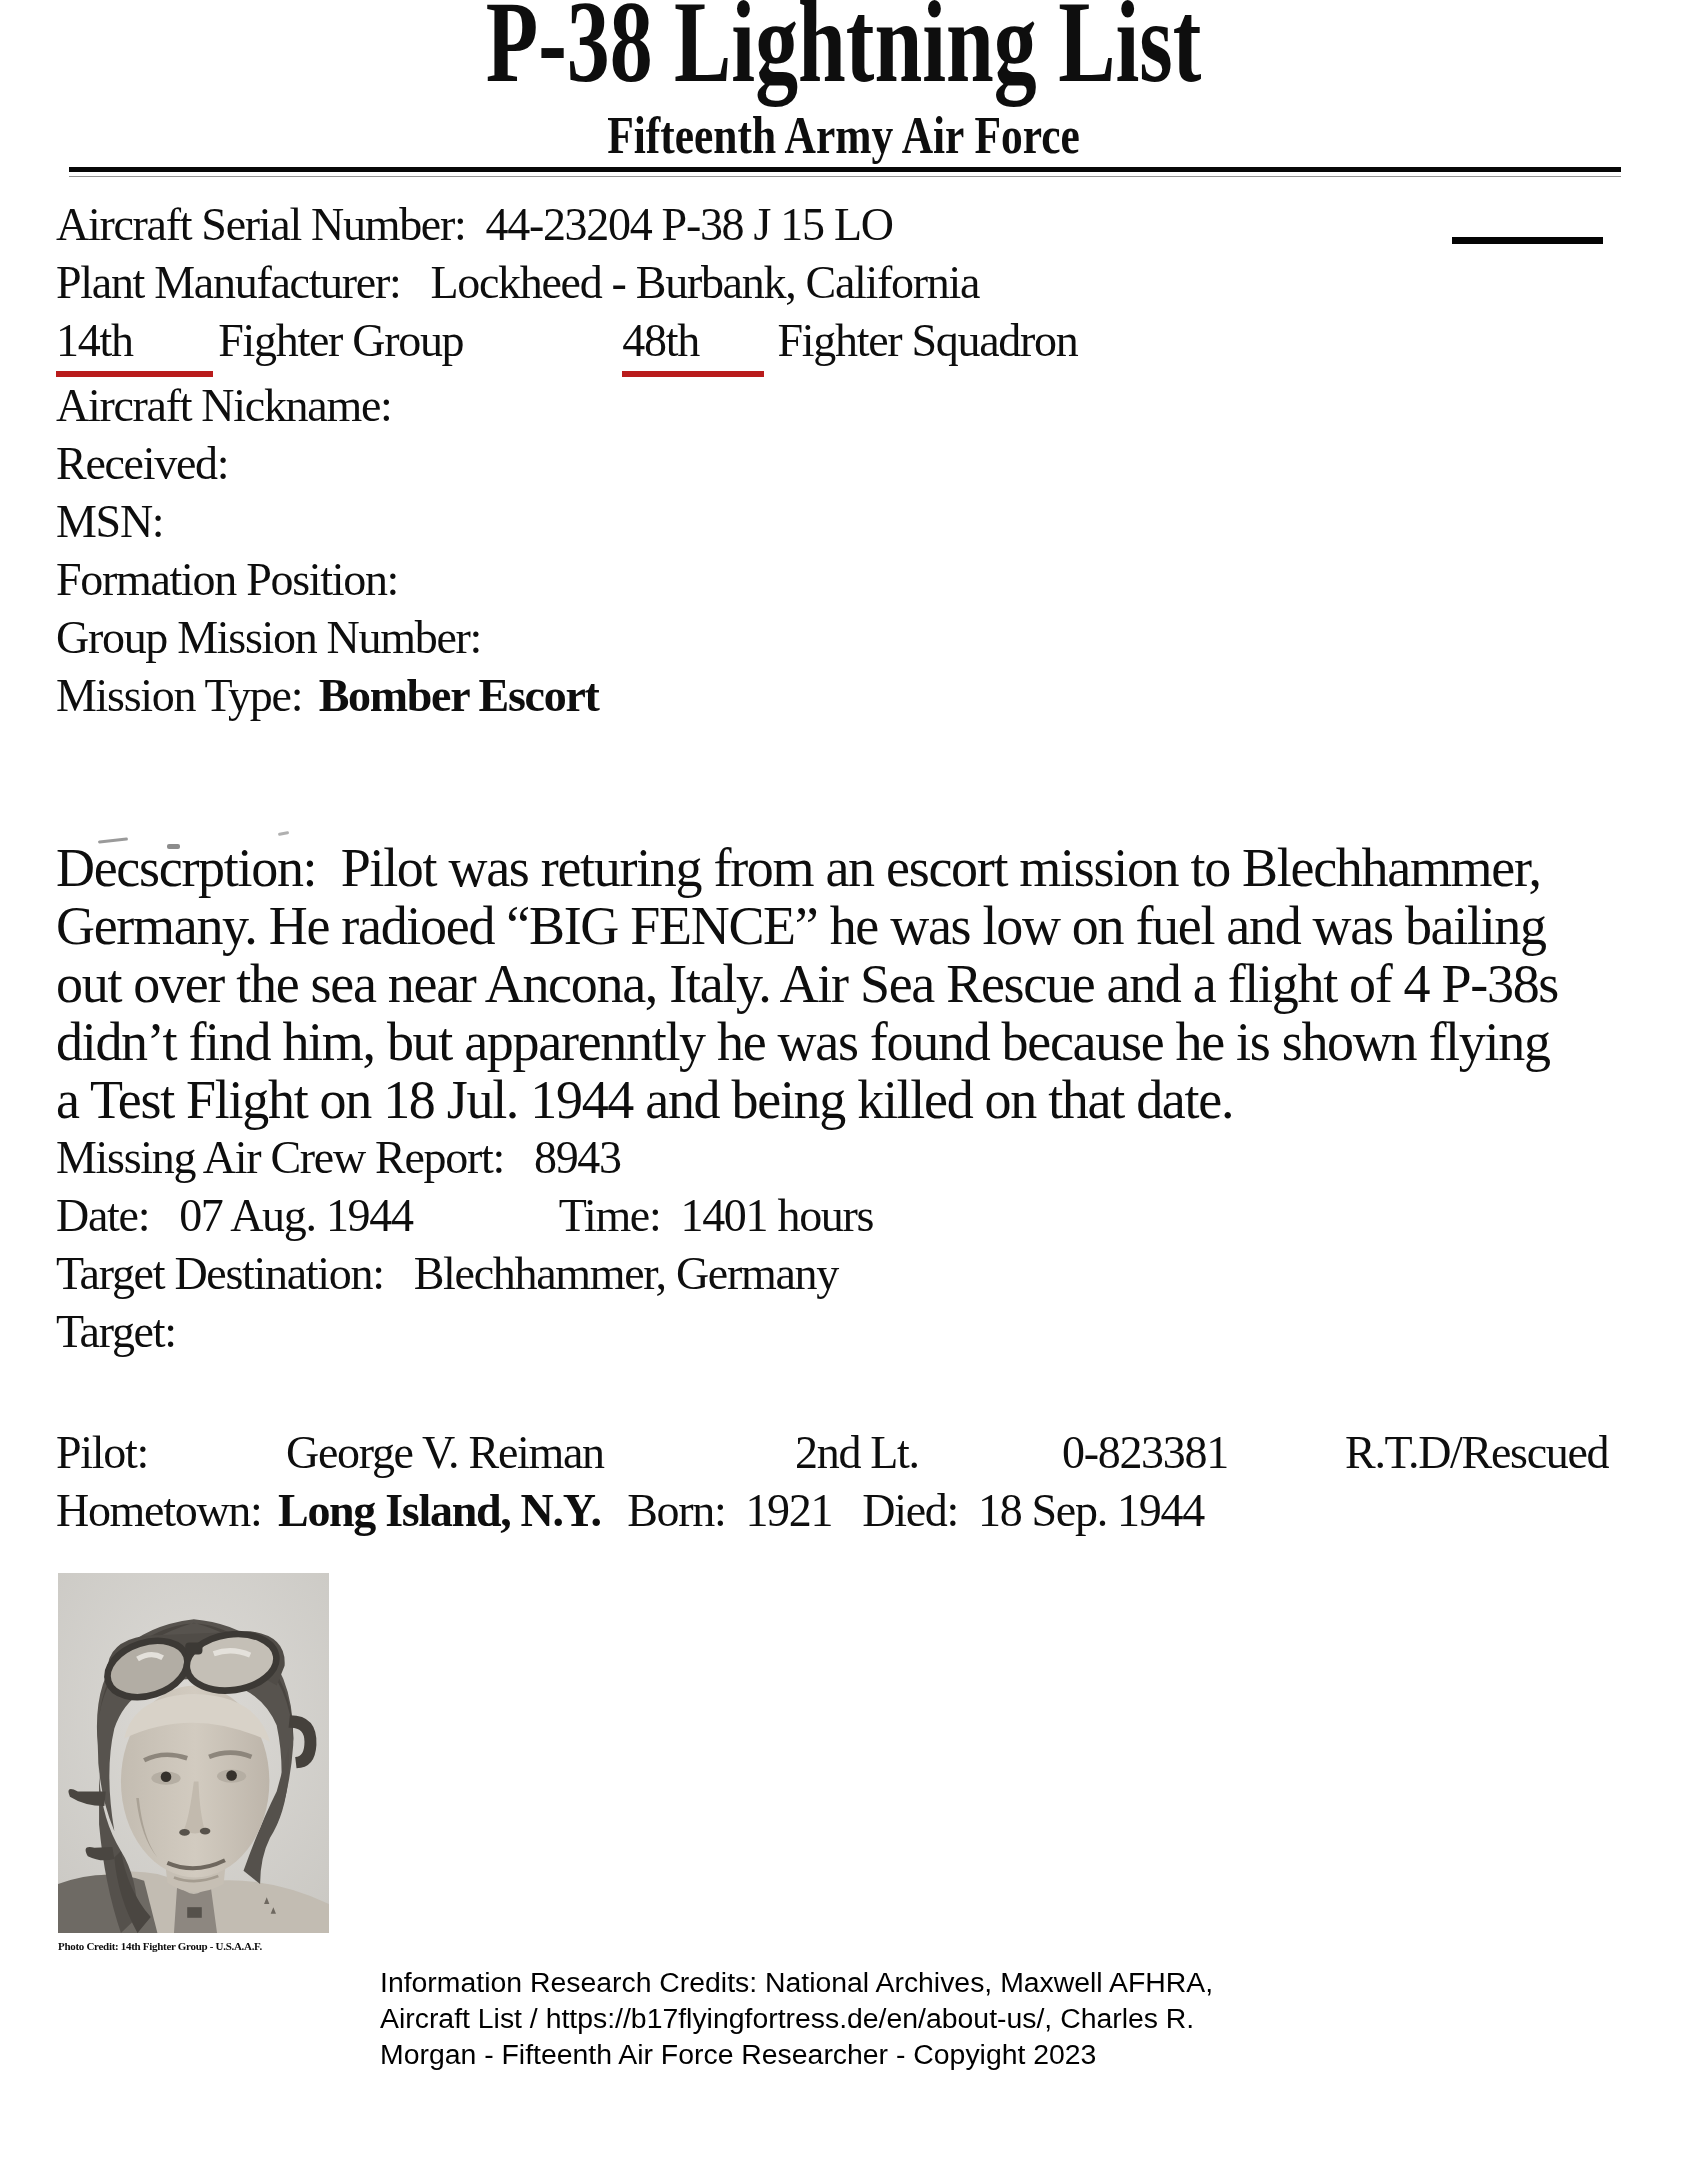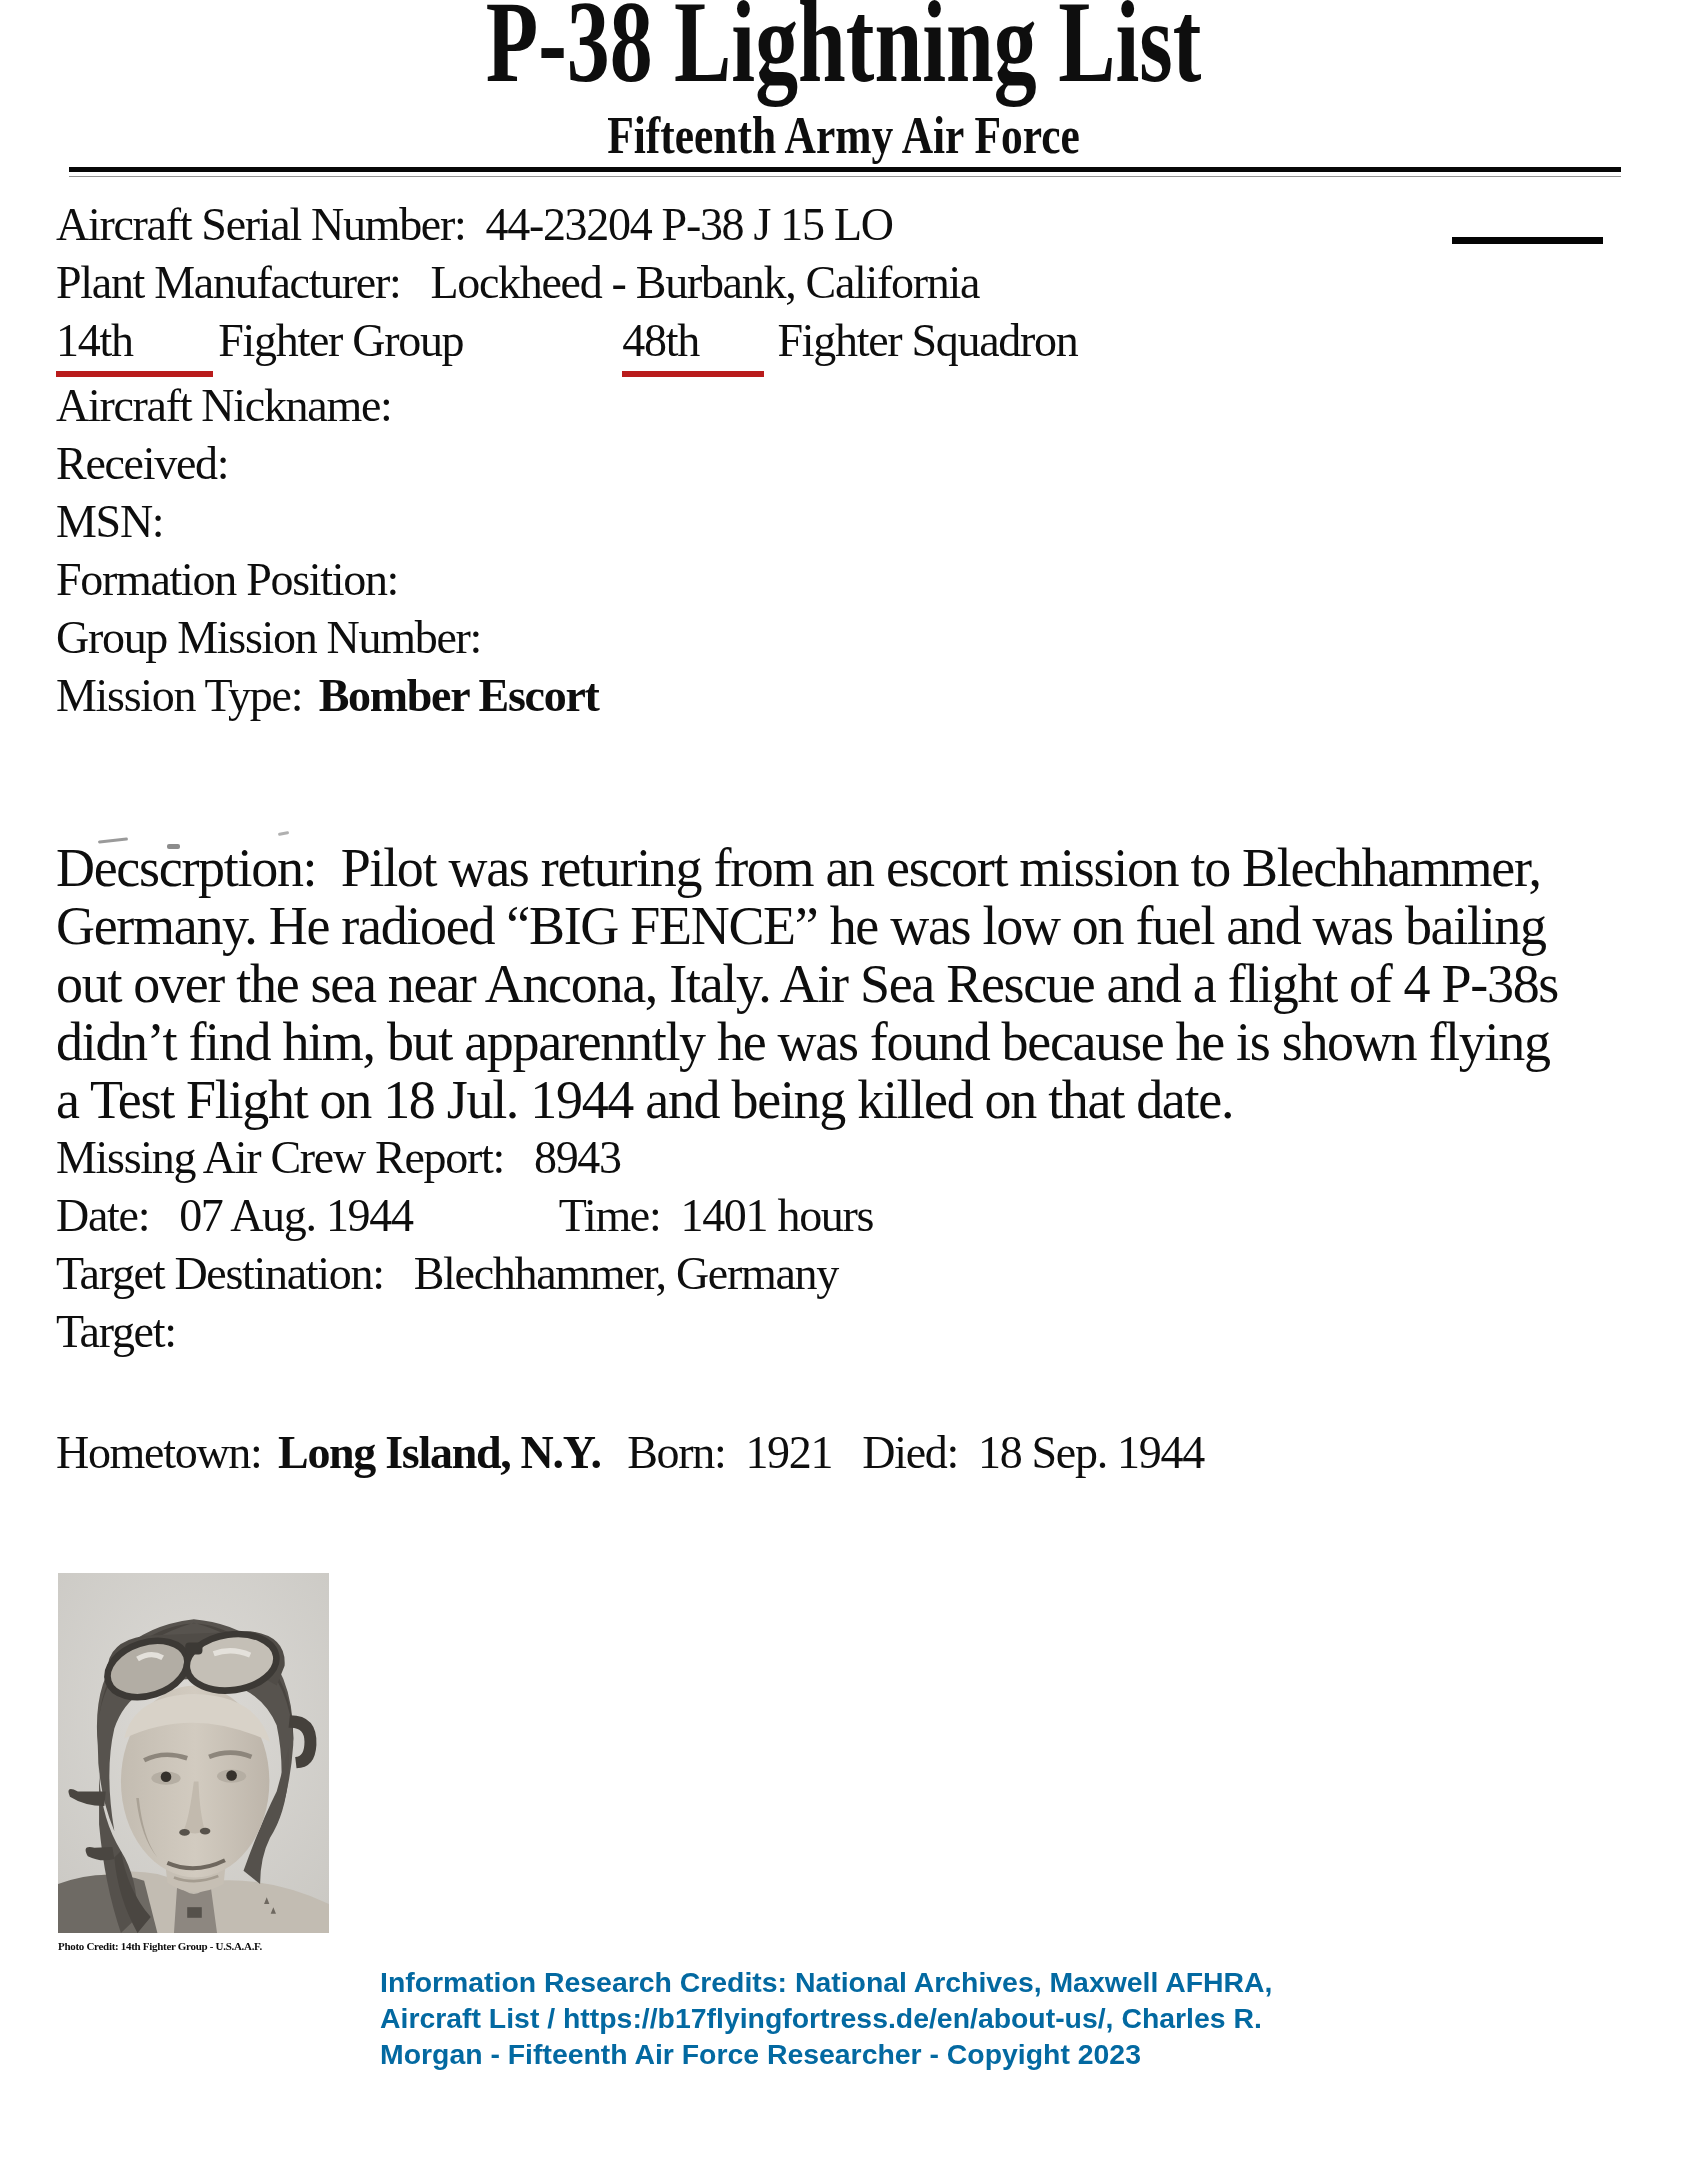--- a/index.html
+++ b/index.html
@@ -47,22 +47,22 @@
   #smudge3{left:278px;top:832px;width:10.6px;height:2.6px;transform:rotate(-10deg);opacity:.55;}
 
   
   .photo{position:absolute;left:58px;top:1573px;width:271px;height:360px;background:#d7d5d1;}
   .photo svg{display:block;width:100%;height:100%;}
   .photo-credit{position:absolute;left:58px;top:1937px;font-size:11px;letter-spacing:-0.3px;line-height:18.5px;font-weight:bold;}
 
   
   .credits{
     position:absolute;left:380px;top:1964px;
-    font-family:"Liberation Sans","DejaVu Sans",sans-serif;font-weight:bold;
-    font-size:28.4px;color:#0369a1;
+    font-family:"Liberation Sans","DejaVu Sans",sans-serif;font-weight:normal;
+    font-size:28.4px;color:#000000;
   }
   .credits .cline{line-height:36px;white-space:nowrap;}
 </style>
 </head>
 <body>
 
 <div class="page">
 
   <div class="title">P-38 Lightning List</div>
   <div class="subtitle">Fifteenth Army Air Force</div>
@@ -121,20 +121,23 @@
     </div>
     <div class="line">
       <span>Target Destination:</span><span class="ml45">Blechhammer, Germany</span>
     </div>
     <div class="line">
       <span>Target:</span>
     </div>
   </div>
 
   <div class="pilot">
+    <div class="line">
+      <span class="ib w347">Pilot:</span><span class="ib w769">George V. Reiman</span><span class="ib w404">2nd Lt.</span><span class="ib w428">0-823381</span><span>R.T.D/Rescued</span>
+    </div>
     <div class="line">
       <span>Hometown:</span><span class="ml25">Long Island, N.Y.</span><span class="ml40">Born:</span><span class="ml30">1921</span><span class="ml45">Died:</span><span class="ml30">18 Sep. 1944</span>
     </div>
   </div>
 
   <div class="photo">
     <svg viewBox="0 0 409 544" preserveAspectRatio="none">
       <defs>
         <radialGradient id="bgv" cx="50%" cy="40%" r="80%">
           <stop offset="0%" stop-color="#dcdad6"></stop>

